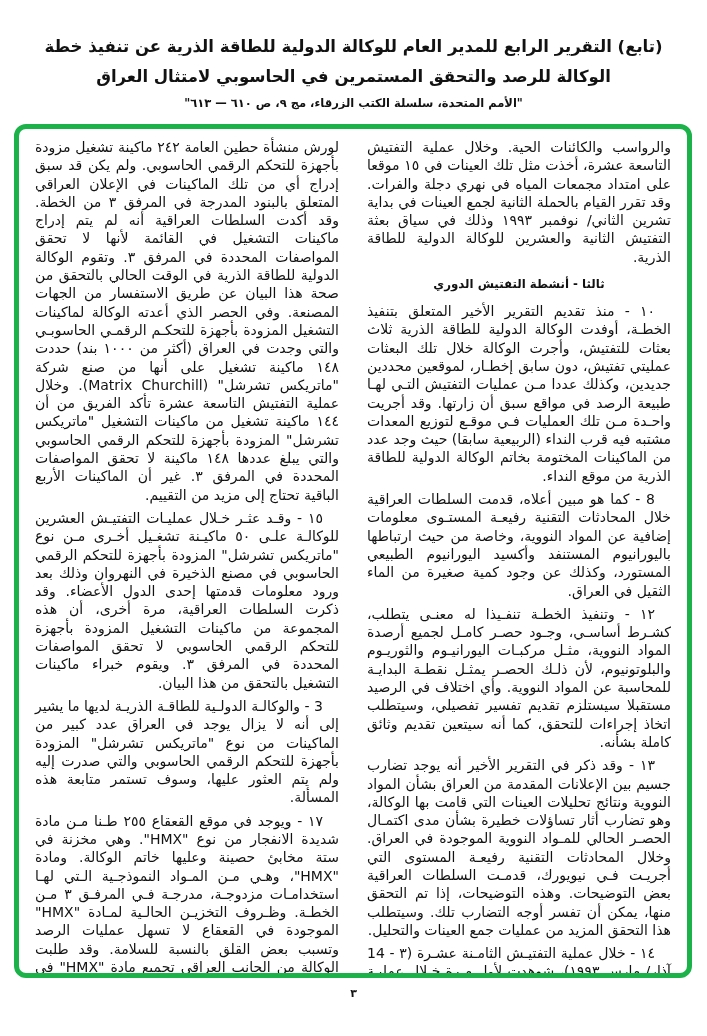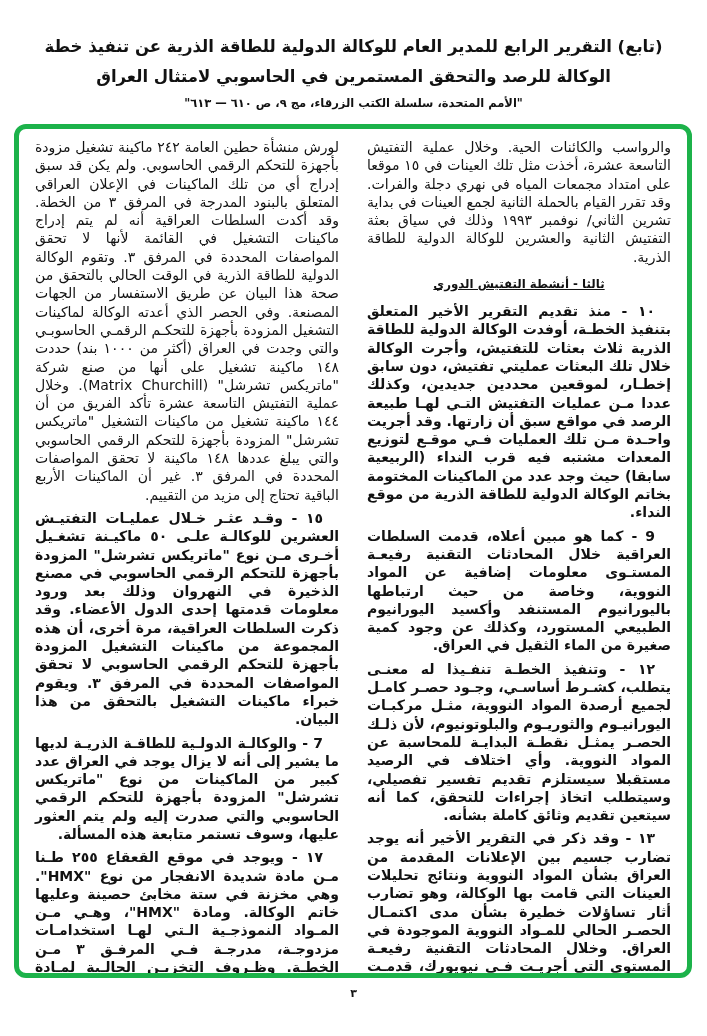--- a/index.html
+++ b/index.html
@@ -17,25 +17,24 @@
   .content-box {
     position:absolute; left:14px; top:124px; width:678px; height:854px;
     border:5px solid var(--green); border-radius:12px; background:var(--paper);
     padding:9px 16px 6px 16px; overflow:hidden;
   }
   .cols { display:flex; gap:28px; height:100%; }
   .col { flex:1 1 0; min-width:0; }
   .para {
     font-size:14px; line-height:18.3px; text-align:justify; margin:0 0 5px 0;
   }
-  .para.num { text-indent:16px;font-weight:bold; }
+  .para.num { text-indent:16px; }
   .heading {
     font-size:11.8px; font-weight:bold; text-align:center; margin:9px 0 9px 0;
     line-height:18px;
-    text-decoration:underline;
   }
   .page-number {
     position:absolute; top:987px; left:0; right:0; text-align:center;
     font-size:11px; font-weight:bold;
   }
 </style>
 </head>
 <body>
 
 <div class="page" dir="rtl">
@@ -46,30 +45,30 @@
     <div class="source-line">"الأمم المتحدة، سلسلة الكتب الزرقاء، مج ٩، ص ٦١٠ — ٦١٣"</div>
   </div>
 
   <div class="content-box">
     <div class="cols">
 
       <div class="col">
         <p class="para">والرواسب والكائنات الحية. وخلال عملية التفتيش التاسعة عشرة، أخذت مثل تلك العينات في ١٥ موقعا على امتداد مجمعات المياه في نهري دجلة والفرات. وقد تقرر القيام بالحملة الثانية لجمع العينات في بداية تشرين الثاني/ نوفمبر ١٩٩٣ وذلك في سياق بعثة التفتيش الثانية والعشرين للوكالة الدولية للطاقة الذرية.</p>
         <div class="heading">ثالثا - أنشطة التفتيش الدوري</div>
         <p class="para num">١٠ -  منذ تقديم التقرير الأخير المتعلق بتنفيذ الخطـة، أوفدت الوكالة الدولية للطاقة الذرية ثلاث بعثات للتفتيش، وأجرت الوكالة خلال تلك البعثات عمليتي تفتيش، دون سابق إخطـار، لموقعين محددين جديدين، وكذلك عددا مـن عمليات التفتيش التـي لهـا طبيعة الرصد في مواقع سبق أن زارتها. وقد أجريت واحـدة مـن تلك العمليات فـي موقـع لتوزيع المعدات مشتبه فيه قرب النداء (الربيعية سابقا) حيث وجد عدد من الماكينات المختومة بخاتم الوكالة الدولية للطاقة الذرية من موقع النداء.</p>
-        <p class="para num">9 -  كما هو مبين أعلاه، قدمت السلطات العراقية خلال المحادثات التقنية رفيعـة المستـوى معلومات إضافية عن المواد النووية، وخاصة من حيث ارتباطها باليورانيوم المستنفد وأكسيد اليورانيوم الطبيعي المستورد، وكذلك عن وجود كمية صغيرة من الماء الثقيل في العراق.</p>
+        <p class="para num">8 -  كما هو مبين أعلاه، قدمت السلطات العراقية خلال المحادثات التقنية رفيعـة المستـوى معلومات إضافية عن المواد النووية، وخاصة من حيث ارتباطها باليورانيوم المستنفد وأكسيد اليورانيوم الطبيعي المستورد، وكذلك عن وجود كمية صغيرة من الماء الثقيل في العراق.</p>
         <p class="para num">١٢ -  وتنفيذ الخطـة تنفـيذا له معنـى يتطلب، كشـرط أساسـي، وجـود حصـر كامـل لجميع أرصدة المواد النووية، مثـل مركبـات اليورانيـوم والثوريـوم والبلوتونيوم، لأن ذلـك الحصـر يمثـل نقطـة البدايـة للمحاسبة عن المواد النووية. وأي اختلاف في الرصيد مستقبلا سيستلزم تقديم تفسير تفصيلي، وسيتطلب اتخاذ إجراءات للتحقق، كما أنه سيتعين تقديم وثائق كاملة بشأنه.</p>
         <p class="para num">١٣ -  وقد ذكر في التقرير الأخير أنه يوجد تضارب جسيم بين الإعلانات المقدمة من العراق بشأن المواد النووية ونتائج تحليلات العينات التي قامت بها الوكالة، وهو تضارب أثار تساؤلات خطيرة بشأن مدى اكتمـال الحصـر الحالي للمـواد النووية الموجودة في العراق. وخلال المحادثات التقنية رفيعـة المستوى التي أجريـت فـي نيويورك، قدمـت السلطات العراقية بعض التوضيحات. وهذه التوضيحات، إذا تم التحقق منها، يمكن أن تفسر أوجه التضارب تلك. وسيتطلب هذا التحقق المزيد من عمليات جمع العينات والتحليل.</p>
         <p class="para num">١٤ -  خلال عملية التفتيـش الثامـنة عشـرة (٣ - 14 آذار/ مارس ١٩٩٣)، شوهدت لأول مـرة خـلال عمليـة تفتيش</p>
       </div>
 
       <div class="col">
         <p class="para">لورش منشأة حطين العامة ٢٤٢ ماكينة تشغيل مزودة بأجهزة للتحكم الرقمي الحاسوبي. ولم يكن قد سبق إدراج أي من تلك الماكينات في الإعلان العراقي المتعلق بالبنود المدرجة في المرفق ٣ من الخطة. وقد أكدت السلطات العراقية أنه لم يتم إدراج ماكينات التشغيل في القائمة لأنها لا تحقق المواصفات المحددة في المرفق ٣. وتقوم الوكالة الدولية للطاقة الذرية في الوقت الحالي بالتحقق من صحة هذا البيان عن طريق الاستفسار من الجهات المصنعة. وفي الحصر الذي أعدته الوكالة لماكينات التشغيل المزودة بأجهزة للتحكـم الرقمـي الحاسوبـي والتي وجدت في العراق (أكثر من ١٠٠٠ بند) حددت ١٤٨ ماكينة تشغيل على أنها من صنع شركة "ماتريكس تشرشل" (Matrix Churchill). وخلال عملية التفتيش التاسعة عشرة تأكد الفريق من أن ١٤٤ ماكينة تشغيل من ماكينات التشغيل "ماتريكس تشرشل" المزودة بأجهزة للتحكم الرقمي الحاسوبي والتي يبلغ عددها ١٤٨ ماكينة لا تحقق المواصفات المحددة في المرفق ٣. غير أن الماكينات الأربع الباقية تحتاج إلى مزيد من التقييم.</p>
         <p class="para num">١٥ -  وقـد عثـر خـلال عمليـات التفتيـش العشرين للوكالـة علـى ٥٠ ماكيـنة تشغـيل أخـرى مـن نوع "ماتريكس تشرشل" المزودة بأجهزة للتحكم الرقمي الحاسوبي في مصنع الذخيرة في النهروان وذلك بعد ورود معلومات قدمتها إحدى الدول الأعضاء. وقد ذكرت السلطات العراقية، مرة أخرى، أن هذه المجموعة من ماكينات التشغيل المزودة بأجهزة للتحكم الرقمي الحاسوبي لا تحقق المواصفات المحددة في المرفق ٣. ويقوم خبراء ماكينات التشغيل بالتحقق من هذا البيان.</p>
-        <p class="para num">7 -  والوكالـة الدولـية للطاقـة الذريـة لديها ما يشير إلى أنه لا يزال يوجد في العراق عدد كبير من الماكينات من نوع "ماتريكس تشرشل" المزودة بأجهزة للتحكم الرقمي الحاسوبي والتي صدرت إليه ولم يتم العثور عليها، وسوف تستمر متابعة هذه المسألة.</p>
+        <p class="para num">3 -  والوكالـة الدولـية للطاقـة الذريـة لديها ما يشير إلى أنه لا يزال يوجد في العراق عدد كبير من الماكينات من نوع "ماتريكس تشرشل" المزودة بأجهزة للتحكم الرقمي الحاسوبي والتي صدرت إليه ولم يتم العثور عليها، وسوف تستمر متابعة هذه المسألة.</p>
         <p class="para num">١٧ -  ويوجد في موقع القعقاع ٢٥٥ طـنا مـن مادة شديدة الانفجار من نوع "HMX". وهي مخزنة في ستة مخابئ حصينة وعليها خاتم الوكالة. ومادة "HMX"، وهـي مـن المـواد النموذجـية الـتي لهـا استخدامـات مزدوجـة، مدرجـة فـي المرفـق ٣ مـن الخطـة. وظـروف التخزيـن الحالـية لمـادة "HMX" الموجودة في القعقاع لا تسهل عمليات الرصد وتسبب بعض القلق بالنسبة للسلامة. وقد طلبت الوكالة من الجانب العراقي تجميع مادة "HMX" في مكان أكثر أمنا ومريحا بدرجة أكبر وذلك لتسهيل وضع الأختام والقيام بعمليات الرصد المنتظم. وقد قام الفريق ٢٠ للوكالة الدولية للطاقة الذرية بتقييم ملجأين حصينين كبيريـن فـي مجمـع المثنـى، وهما ملجآن اقترحهما العـراق كبديـل لموقـع التخزين. ومـع إجـراء بعض التعديلات لتحسين ظروف الأمن، يمثل هذان الملجآن تحسنا كبيرا بالنسبة لظروف التخزين الحالية في القعقـاع. ومـن المتوقع أن يجري نقل مادة "HMX" خلال عملية التفتيش التي قام بها الفريق ٢٢ للوكالة الدولية للطاقة الذرية.</p>
       </div>
 
     </div>
   </div>
 
   <div class="page-number">٣</div>
 
 </div>
 

